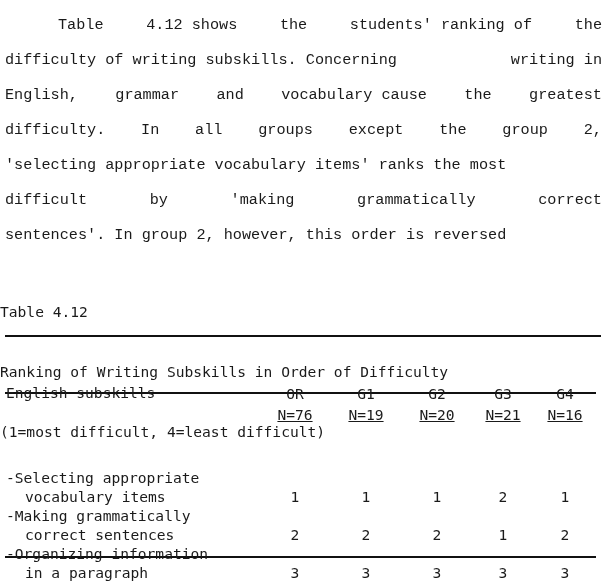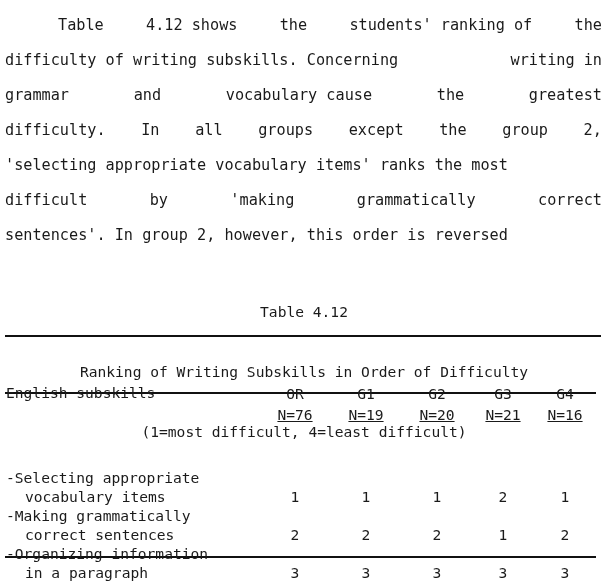--- a/index.html
+++ b/index.html
@@ -46,29 +46,29 @@
     justify-content: space-between;
   }
 
   .para-line.justify.first {
     padding-left: 53px;
     width: 544px;
   }
 
   .para-line .w {
     white-space: pre;
+    font-family: Liberation Mono, monospace;
   }
 
   
   .caption {
     position: absolute;
     left: 0;
     top: 262px;
     width: 608px;
-    text-align: center;
     font-size: 14.6px;
     line-height: 20px;
     white-space: pre;
   }
 
   .caption .cap-line {
     display: block;
   }
 
   
@@ -148,21 +148,21 @@
   .c4 { left: 533px; }
 </style>
 </head>
 <body>
 
 <div class="page">
 
   <div class="paragraph">
       <div class="para-line justify first"><span class="w">Table</span><span class="w">4.12 shows</span><span class="w">the</span><span class="w">students' ranking of</span><span class="w">the</span></div>
       <div class="para-line justify"><span class="w">difficulty of writing subskills. Concerning</span><span class="w">writing in</span></div>
-      <div class="para-line justify"><span class="w">grammar</span><span class="w">and</span><span class="w">vocabulary cause</span><span class="w">the</span><span class="w">greatest</span></div>
+      <div class="para-line justify"><span class="w">English,</span><span class="w">grammar</span><span class="w">and</span><span class="w">vocabulary cause</span><span class="w">the</span><span class="w">greatest</span></div>
       <div class="para-line justify"><span class="w">difficulty.</span><span class="w">In</span><span class="w">all</span><span class="w">groups</span><span class="w">except</span><span class="w">the</span><span class="w">group</span><span class="w">2,</span></div>
       <div class="para-line justify"><span class="w">'selecting appropriate vocabulary items' ranks the most</span></div>
       <div class="para-line justify"><span class="w">difficult</span><span class="w">by</span><span class="w">'making</span><span class="w">grammatically</span><span class="w">correct</span></div>
       <div class="para-line justify"><span class="w">sentences'. In group 2, however, this order is reversed</span></div>
     </div>
 
   <div class="caption">
     <span class="cap-line">Table 4.12</span>
     <span class="cap-line">Ranking of Writing Subskills in Order of Difficulty</span>
     <span class="cap-line">(1=most difficult, 4=least difficult)</span>

